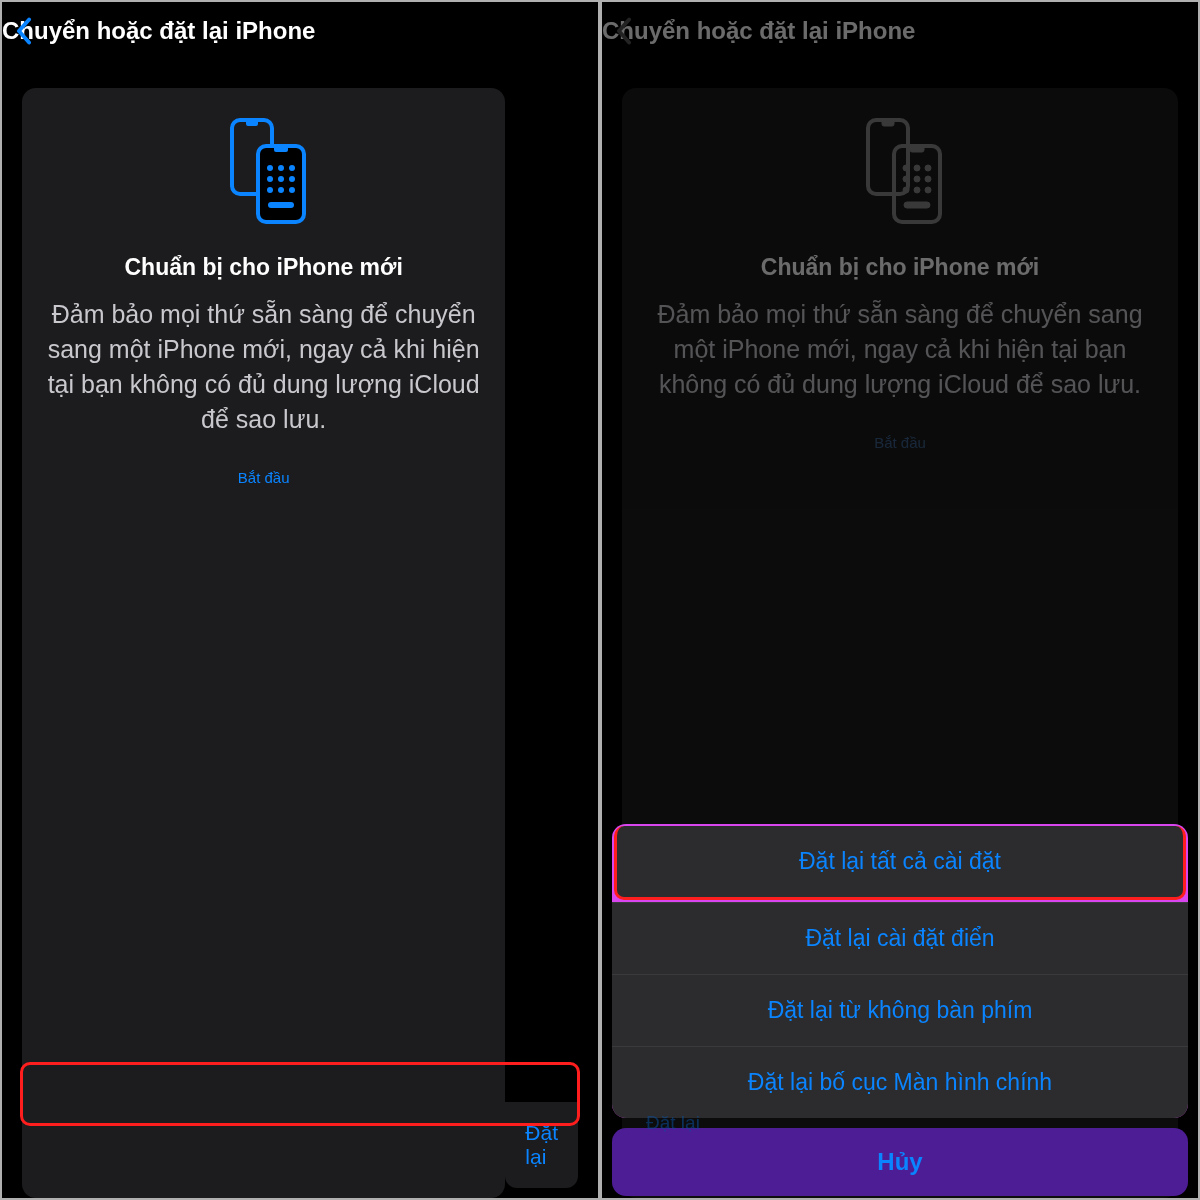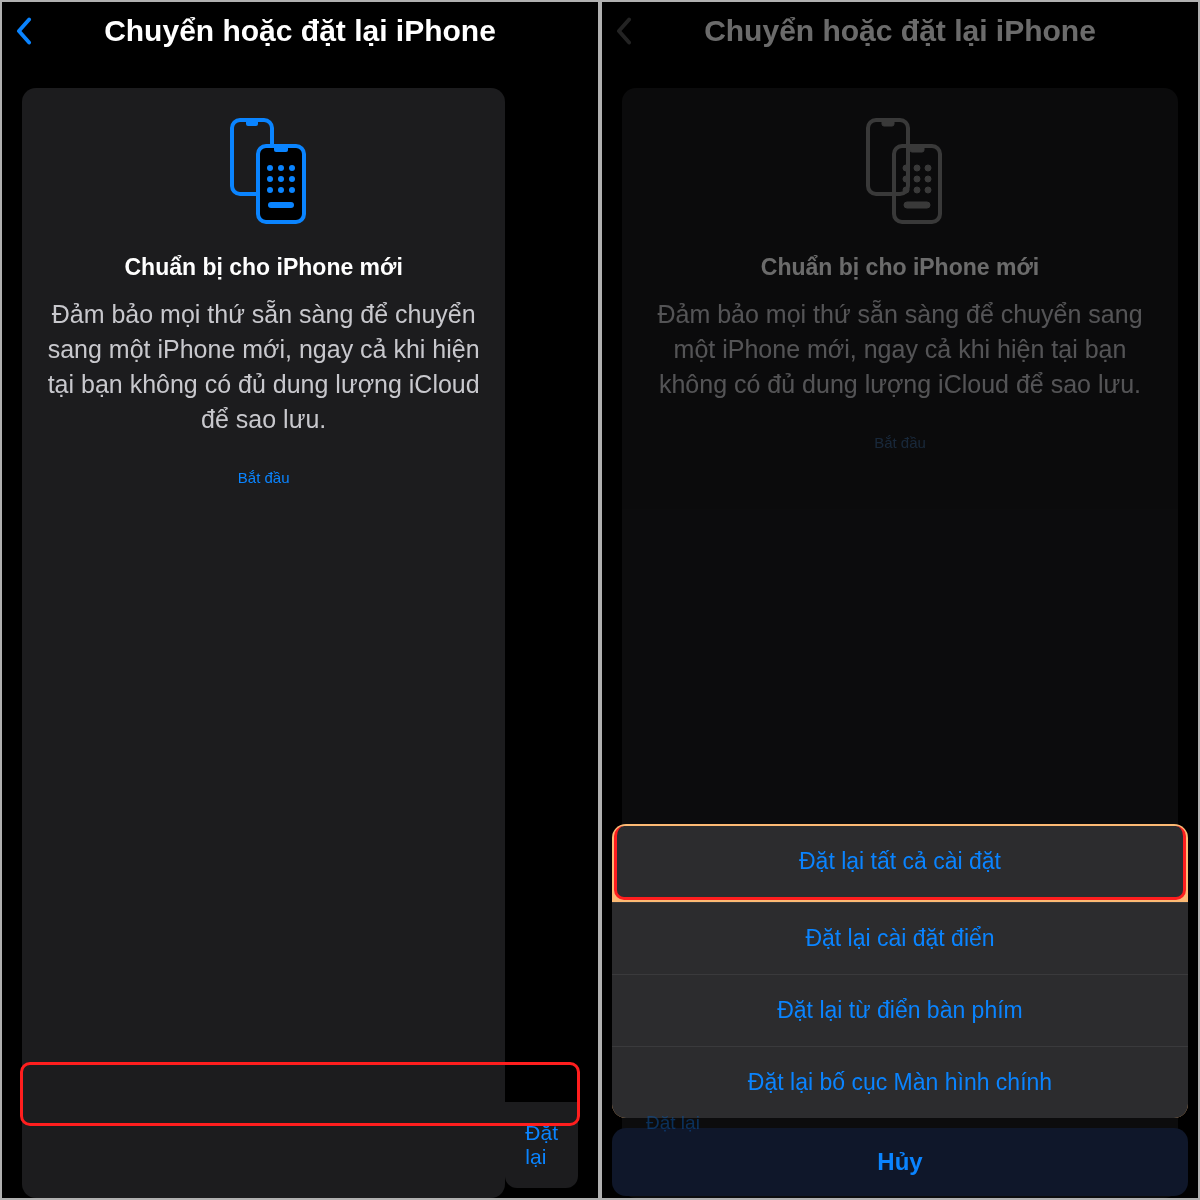--- a/index.html
+++ b/index.html
@@ -17,24 +17,24 @@
     background: #000;
     display: flex;
     flex-direction: column;
     position: relative;
     overflow: hidden;
   }
   .header {
     height: 58px;
     display: flex;
     align-items: center;
-    justify-content: center;
+    justify-content: flex-start;
     position: relative;
     color: #fff;
-    font-size: 30px;
+    font-size: 24px;
     font-weight: 600;
   }
   .back-chevron {
     position: absolute;
     left: 14px;
     top: 50%;
     transform: translateY(-50%);
     color: #0a84ff;
     cursor: pointer;
   }
@@ -102,37 +102,37 @@
 
   
   .action-sheet {
     position: absolute;
     bottom: 0;
     left: 0;
     right: 0;
     padding: 0 10px 0 10px;
   }
   .sheet-group {
-    background: #fdba74;
+    background: #d946ef;
     border-radius: 14px;
     overflow: hidden;
     margin-bottom: 10px;
   }
   .sheet-btn {
     color: #0a84ff;
     font-size: 23px;
     text-align: center;
     padding: 22px 10px;
     border-top: 0.5px solid #3a3a3c;
     cursor: pointer;
     background: #2c2c2e;
   }
   .sheet-btn:first-child { border-top: none; }
   .cancel-btn {
-    background: #0f172a;
+    background: #4c1d95;
     border-radius: 14px;
     color: #0a84ff;
     font-size: 24px;
     font-weight: 600;
     text-align: center;
     padding: 20px 10px;
     cursor: pointer;
     margin-bottom: 2px;
   }
 
@@ -231,19 +231,19 @@
       <div class="card-title">Chuẩn bị cho iPhone mới</div>
       <div class="card-desc">Đảm bảo mọi thứ sẵn sàng để chuyển sang một iPhone mới, ngay cả khi hiện tại bạn không có đủ dung lượng iCloud để sao lưu.</div>
       <div class="card-link">Bắt đầu</div>
     </div>
   </div>
 
   <div class="action-sheet" style="opacity:1;">
     <div class="sheet-group">
       <div class="sheet-btn red-highlight" style="border-radius:10px;margin:2px;">Đặt lại tất cả cài đặt</div>
       <div class="sheet-btn">Đặt lại cài đặt điển</div>
-      <div class="sheet-btn">Đặt lại từ điển bàn phím</div>
+      <div class="sheet-btn">Đặt lại từ không bàn phím</div>
       <div class="sheet-btn">Đặt lại bố cục Màn hình chính</div>
     </div>
     <div class="peek-row" style="position:absolute;bottom:64px;left:24px;">Đặt lại</div>
     <div class="cancel-btn">Hủy</div>
   </div>
 </div>
 
 </body></html>

